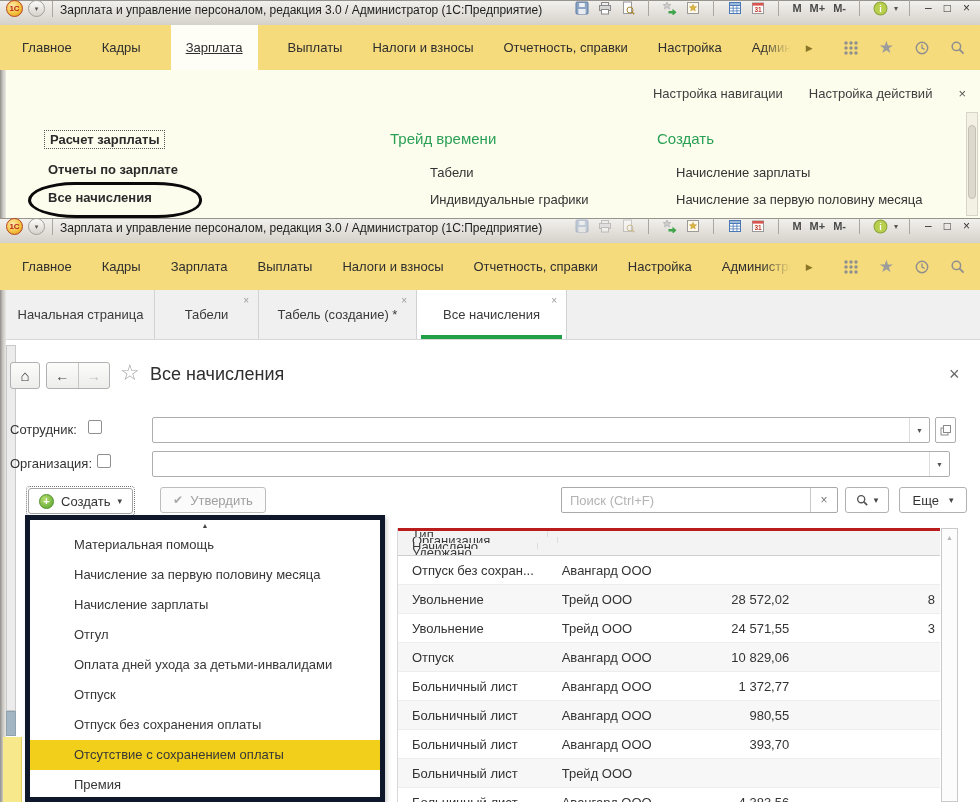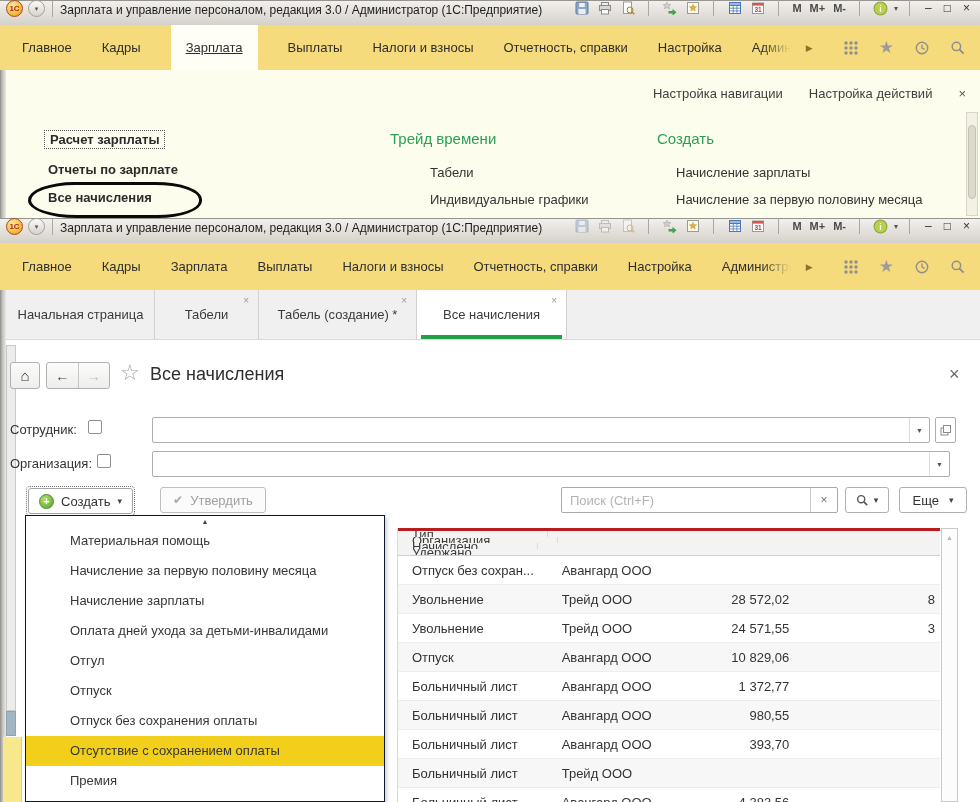--- a/index.html
+++ b/index.html
@@ -108,21 +108,21 @@
   .tr.alt { background:#f7f7f7; }
   .td { overflow:hidden; white-space:nowrap; padding-left:14px; }
   .c1 { width:150px; } .c2 { width:160px; } .c3 { width:140px; } .c4 { width:93px; border-right:none; }
   .td.c3 { text-align:right; padding-left:0; padding-right:58px; }
   .td.c4 { text-align:right; padding-left:0; padding-right:5px; }
   .tscroll { position:absolute; left:941px; top:528px; width:17px; height:274px; border:1px solid #c9c9c9; background:#fcfcfc; }
   .tscroll-up { text-align:center; font-size:7px; color:#b5b5b5; padding-top:5px; }
 
   
   .ddmenu { position:absolute; left:25px; top:515px; width:360px; height:287px; background:#fff;
-    border:1px solid #0f172a; box-shadow:2px 2px 4px rgba(0,0,0,.18); z-index:30; }
+    border:5px solid #0f172a; box-shadow:2px 2px 4px rgba(0,0,0,.18); z-index:30; }
   .dd-up { height:10px; display:flex; align-items:center; justify-content:center; font-size:7px; color:#444; }
   .dd-item { height:30px; line-height:30px; padding-left:44px; font-size:13px; color:#373737; white-space:nowrap; overflow:hidden; }
   .dd-item.hl { background:#f2cf1b; }
 
   
   .w2-scroll { position:absolute; left:6px; top:345px; width:10px; height:366px; background:#ececec; border:1px solid #c9c9c9; }
   .w2-block { position:absolute; left:6px; top:711px; width:10px; height:25px; background:#a2b5c2; border:1px solid #8fa2b0; }
   .w2-yellow { position:absolute; left:3px; top:737px; width:19px; height:65px; background:#f7e88c; border-right:1px solid #e3cf5e; }
 
   svg { display:block; }
@@ -540,21 +540,21 @@
   </div>
   <div class="tscroll">
     <div class="tscroll-up">▲</div>
   </div>
 
   <div class="ddmenu">
     <div class="dd-up">▲</div>
     <div class="dd-item">Материальная помощь</div>
     <div class="dd-item">Начисление за первую половину месяца</div>
     <div class="dd-item">Начисление зарплаты</div>
+    <div class="dd-item">Отгул</div>
     <div class="dd-item">Оплата дней ухода за детьми-инвалидами</div>
-    <div class="dd-item">Отгул</div>
     <div class="dd-item">Отпуск</div>
     <div class="dd-item">Отпуск без сохранения оплаты</div>
     <div class="dd-item hl">Отсутствие с сохранением оплаты</div>
     <div class="dd-item">Премия</div>
   </div>
 
 </div>
 
 </body></html>

